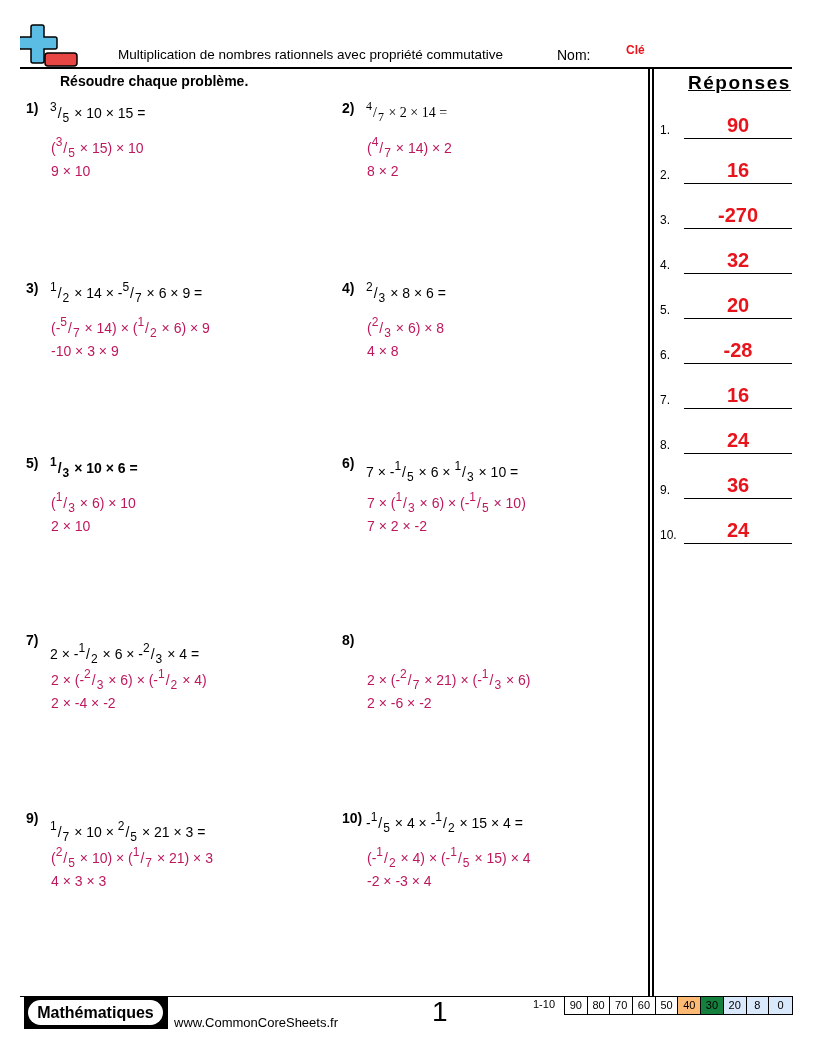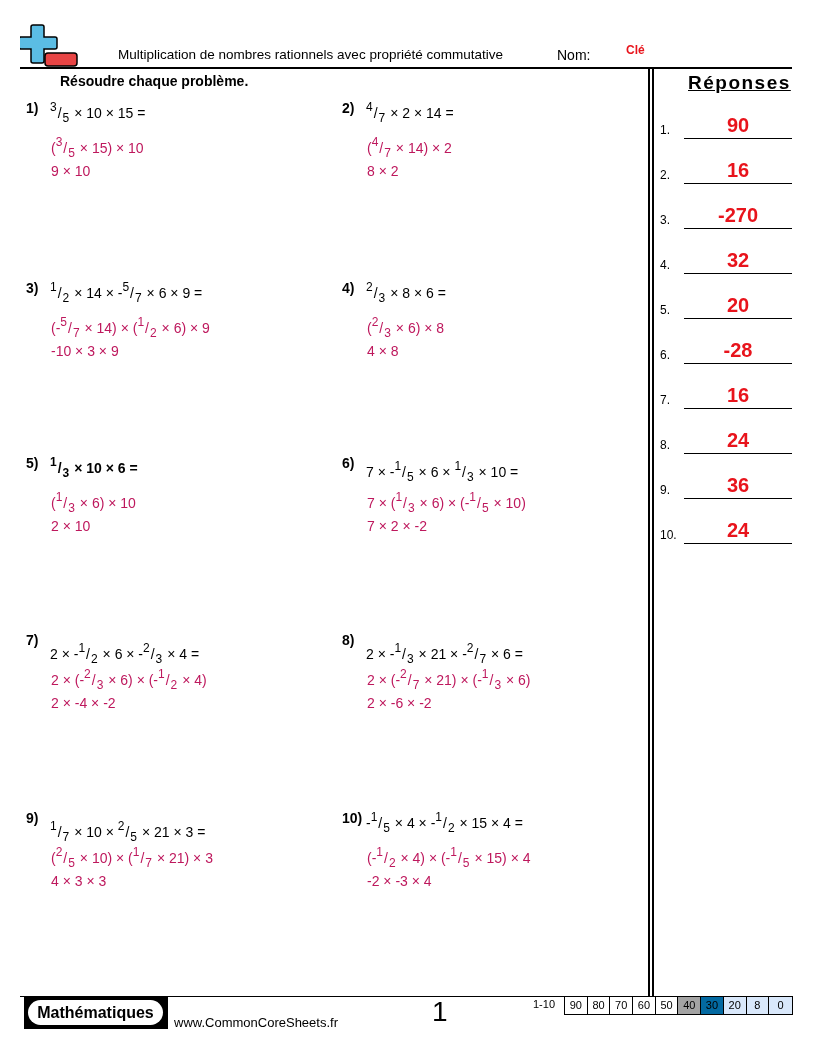--- a/index.html
+++ b/index.html
@@ -66,21 +66,21 @@
 
 <div id="problems">
     <div class="problem" style="left: 26px; top: 100px; height: 120px;">
       <div class="p-num">1)</div>
       <div class="expr q" style="top: 2px;"><span class="frac"><span class="n">3</span><span class="sl">/</span><span class="d">5</span></span><span> × 10 × 15 =</span></div>
       <div class="expr s1" style="top: 37px;"><span>(</span><span class="frac"><span class="n">3</span><span class="sl">/</span><span class="d">5</span></span><span> × 15) × 10</span></div>
       <div class="expr s2" style="top: 60px;"><span>9 × 10</span></div>
     </div>
     <div class="problem" style="left: 342px; top: 100px; height: 120px;">
       <div class="p-num">2)</div>
-      <div class="expr q" style="top: 2px;"><span class="frac"><span class="n">4</span><span class="sl">/</span><span class="d">7</span></span><span> × 2 × 14 =</span></div>
+      <div class="expr q" style="top: 2px; font-family: Liberation Serif, serif;"><span class="frac"><span class="n">4</span><span class="sl">/</span><span class="d">7</span></span><span> × 2 × 14 =</span></div>
       <div class="expr s1" style="top: 37px;"><span>(</span><span class="frac"><span class="n">4</span><span class="sl">/</span><span class="d">7</span></span><span> × 14) × 2</span></div>
       <div class="expr s2" style="top: 60px;"><span>8 × 2</span></div>
     </div>
     <div class="problem" style="left: 26px; top: 280px; height: 120px;">
       <div class="p-num">3)</div>
       <div class="expr q" style="top: 2px;"><span class="frac"><span class="n">1</span><span class="sl">/</span><span class="d">2</span></span><span> × 14 × -</span><span class="frac"><span class="n">5</span><span class="sl">/</span><span class="d">7</span></span><span> × 6 × 9 =</span></div>
       <div class="expr s1" style="top: 37px;"><span>(-</span><span class="frac"><span class="n">5</span><span class="sl">/</span><span class="d">7</span></span><span> × 14) × (</span><span class="frac"><span class="n">1</span><span class="sl">/</span><span class="d">2</span></span><span> × 6) × 9</span></div>
       <div class="expr s2" style="top: 60px;"><span>-10 × 3 × 9</span></div>
     </div>
     <div class="problem" style="left: 342px; top: 280px; height: 120px;">
@@ -102,21 +102,20 @@
       <div class="expr s2" style="top: 60px;"><span>7 × 2 × -2</span></div>
     </div>
     <div class="problem" style="left: 26px; top: 632px; height: 120px;">
       <div class="p-num">7)</div>
       <div class="expr q" style="top: 11px;"><span>2 × -</span><span class="frac"><span class="n">1</span><span class="sl">/</span><span class="d">2</span></span><span> × 6 × -</span><span class="frac"><span class="n">2</span><span class="sl">/</span><span class="d">3</span></span><span> × 4 =</span></div>
       <div class="expr s1" style="top: 37px;"><span>2 × (-</span><span class="frac"><span class="n">2</span><span class="sl">/</span><span class="d">3</span></span><span> × 6) × (-</span><span class="frac"><span class="n">1</span><span class="sl">/</span><span class="d">2</span></span><span> × 4)</span></div>
       <div class="expr s2" style="top: 60px;"><span>2 × -4 × -2</span></div>
     </div>
     <div class="problem" style="left: 342px; top: 632px; height: 120px;">
       <div class="p-num">8)</div>
-      <div class="expr q" style="top: 11px;"><span>2 × -</span><span class="frac"><span class="n">1</span><span class="sl">/</span><span class="d">3</span></span><span> × 21 × -</span><span class="frac"><span class="n">2</span><span class="sl">/</span><span class="d">7</span></span><span> × 6 =</span></div>
       <div class="expr s1" style="top: 37px;"><span>2 × (-</span><span class="frac"><span class="n">2</span><span class="sl">/</span><span class="d">7</span></span><span> × 21) × (-</span><span class="frac"><span class="n">1</span><span class="sl">/</span><span class="d">3</span></span><span> × 6)</span></div>
       <div class="expr s2" style="top: 60px;"><span>2 × -6 × -2</span></div>
     </div>
     <div class="problem" style="left: 26px; top: 810px; height: 120px;">
       <div class="p-num">9)</div>
       <div class="expr q" style="top: 11px;"><span class="frac"><span class="n">1</span><span class="sl">/</span><span class="d">7</span></span><span> × 10 × </span><span class="frac"><span class="n">2</span><span class="sl">/</span><span class="d">5</span></span><span> × 21 × 3 =</span></div>
       <div class="expr s1" style="top: 37px;"><span>(</span><span class="frac"><span class="n">2</span><span class="sl">/</span><span class="d">5</span></span><span> × 10) × (</span><span class="frac"><span class="n">1</span><span class="sl">/</span><span class="d">7</span></span><span> × 21) × 3</span></div>
       <div class="expr s2" style="top: 60px;"><span>4 × 3 × 3</span></div>
     </div>
     <div class="problem" style="left: 342px; top: 810px; height: 120px;">
@@ -187,18 +186,18 @@
 </div>
 <div class="footer-url">www.CommonCoreSheets.fr</div>
 <div class="footer-page">1</div>
 <div class="score-label">1-10</div>
 <div class="score-table" id="scores">
     <div class="score-cell">90</div>
     <div class="score-cell">80</div>
     <div class="score-cell">70</div>
     <div class="score-cell">60</div>
     <div class="score-cell">50</div>
-    <div class="score-cell" style="background: #a3a3a3;">40</div>
-    <div class="score-cell" style="background: #0369a1;">30</div>
+    <div class="score-cell" style="background: #fdba74;">40</div>
+    <div class="score-cell" style="background: #15803d;">30</div>
     <div class="score-cell" style="background: rgb(217, 232, 251);">20</div>
     <div class="score-cell" style="background: rgb(217, 232, 251);">8</div>
     <div class="score-cell" style="background: rgb(217, 232, 251);">0</div>
   </div>
 
 </body></html>

